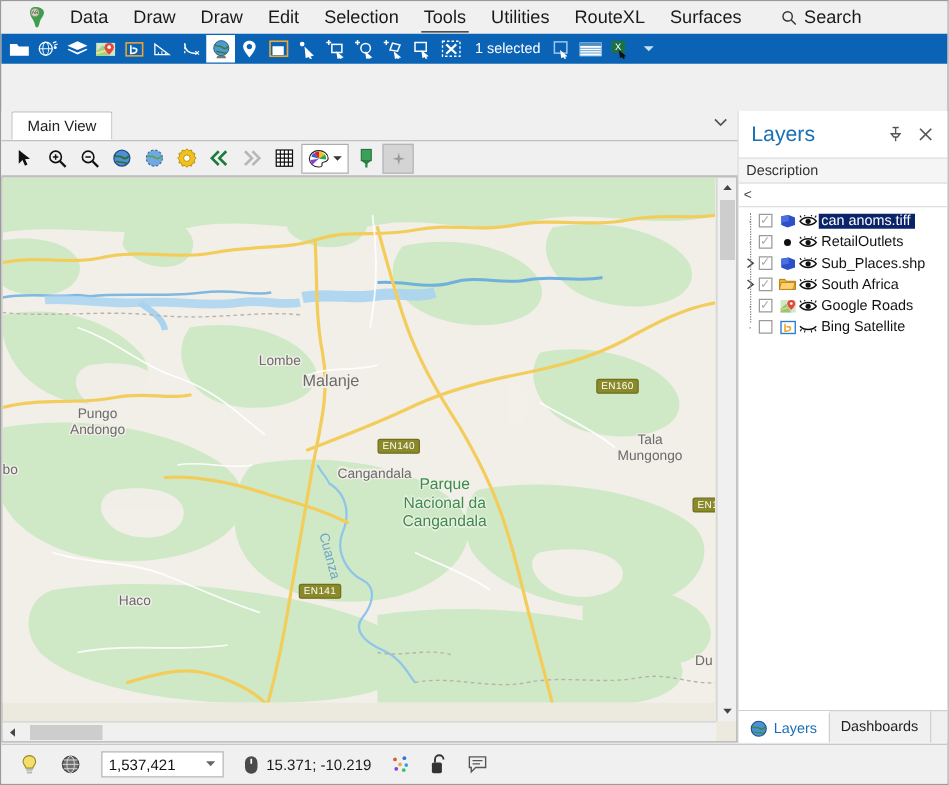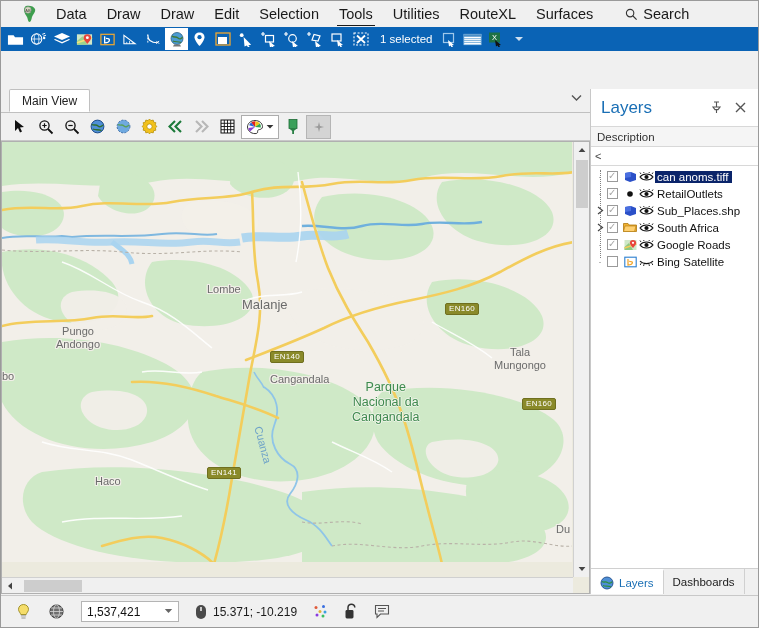--- a/index.html
+++ b/index.html
@@ -182,20 +182,21 @@
   .shield {
     position: absolute;
     background: #8a8a2a;
     border: 1px solid #6f6f1f;
     color: #fff;
     font-size: 8px;
     padding: 0px 3px 1px 3px;
     border-radius: 2px;
     letter-spacing: 0.3px;
     font-family: "Liberation Sans", sans-serif;
+    margin-left: 32px;
   }
   .parklabel {
     position: absolute;
     color: #3f8a4f;
     white-space: pre;
     text-align: center;
     line-height: 1.2;
     text-shadow: 1px 0 #eef3e8, -1px 0 #eef3e8, 0 1px #eef3e8, 0 -1px #eef3e8;
   }
 
@@ -644,21 +645,21 @@
           <div class="maplabel" style="left:54px; top:183px; font-size:11px; text-align:center;">Pungo
 Andongo</div>
           <div class="maplabel" style="left:0px; top:228px; font-size:11px;">bo</div>
           <div class="maplabel" style="left:492px; top:204px; font-size:11px; text-align:center;">Tala
 Mungongo</div>
           <div class="maplabel" style="left:268px; top:231px; font-size:11px;">Cangandala</div>
           <div class="maplabel" style="left:93px; top:333px; font-size:11px;">Haco</div>
 
           <div class="maplabel" style="left:554px; top:381px; font-size:11px;">Du</div>
 
-          <div class="parklabel" style="left:350px; top:238px; font-size:12.5px;">Parque
+          <div class="parklabel" style="left:320px; top:238px; font-size:12.5px;">Parque
 Nacional da
 Cangandala</div>
 
           <div class="maplabel" style="left:262px; top:283px; font-size:11px; color:#6fa3c8; transform:rotate(75deg); transform-origin:left top; text-shadow:none;">Cuanza</div>
 
           <div class="shield" style="left:443px; top:161px;">EN160</div>
           <div class="shield" style="left:268px; top:209px;">EN140</div>
           <div class="shield" style="left:520px; top:256px;">EN160</div>
           <div class="shield" style="left:205px; top:325px;">EN141</div>
 

